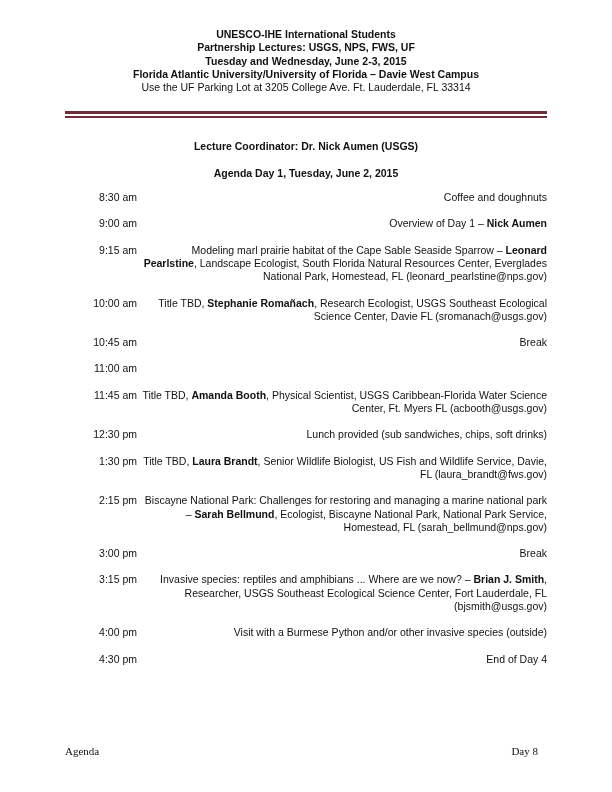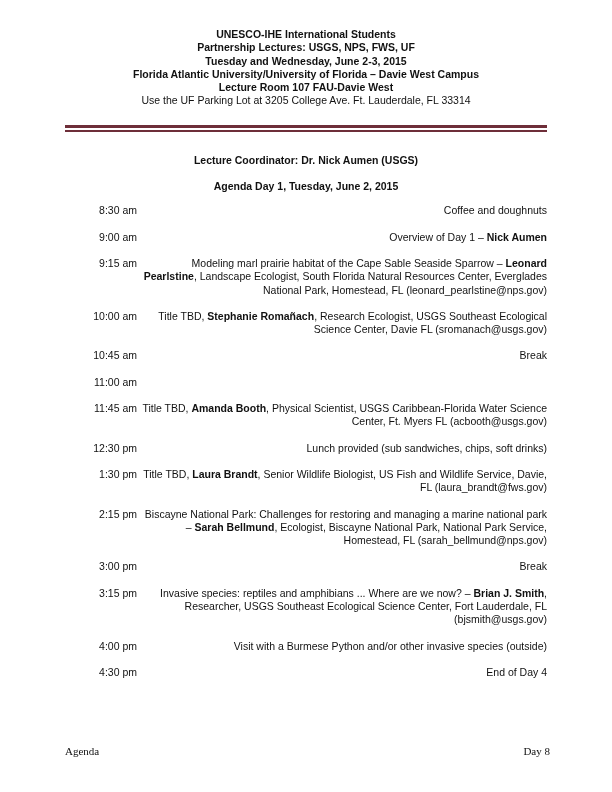--- a/index.html
+++ b/index.html
@@ -59,40 +59,39 @@
   }
   .desc {
     flex: 1;
   }
   .desc b {
     font-weight: bold;
   }
   .footer {
     position: absolute;
     left: 65px;
-    right: 62px;
+    right: 74px;
     bottom: 34px;
     display: flex;
     justify-content: space-between;
     font-family: "Liberation Serif", serif;
     font-size: 11px;
     color: #111111;
   }
 </style>
 </head>
 <body>
 
 <div class="page">
 
   <div class="header">
     <div>UNESCO-IHE International Students</div>
     <div>Partnership Lectures: USGS, NPS, FWS, UF</div>
     <div>Tuesday and Wednesday, June 2-3, 2015</div>
     <div>Florida Atlantic University/University of Florida – Davie West Campus</div>
-    <div>Lecture Room 107 FAU-Davie West</div>
     <div class="plain">Use the UF Parking Lot at 3205 College Ave. Ft. Lauderdale, FL 33314</div>
   </div>
 
   <div class="double-rule"></div>
 
   <div class="coordinator">Lecture Coordinator: Dr. Nick Aumen (USGS)</div>
 
   <div class="agenda-title">Agenda Day 1, Tuesday, June 2, 2015</div>
 
   <div class="agenda-list">

